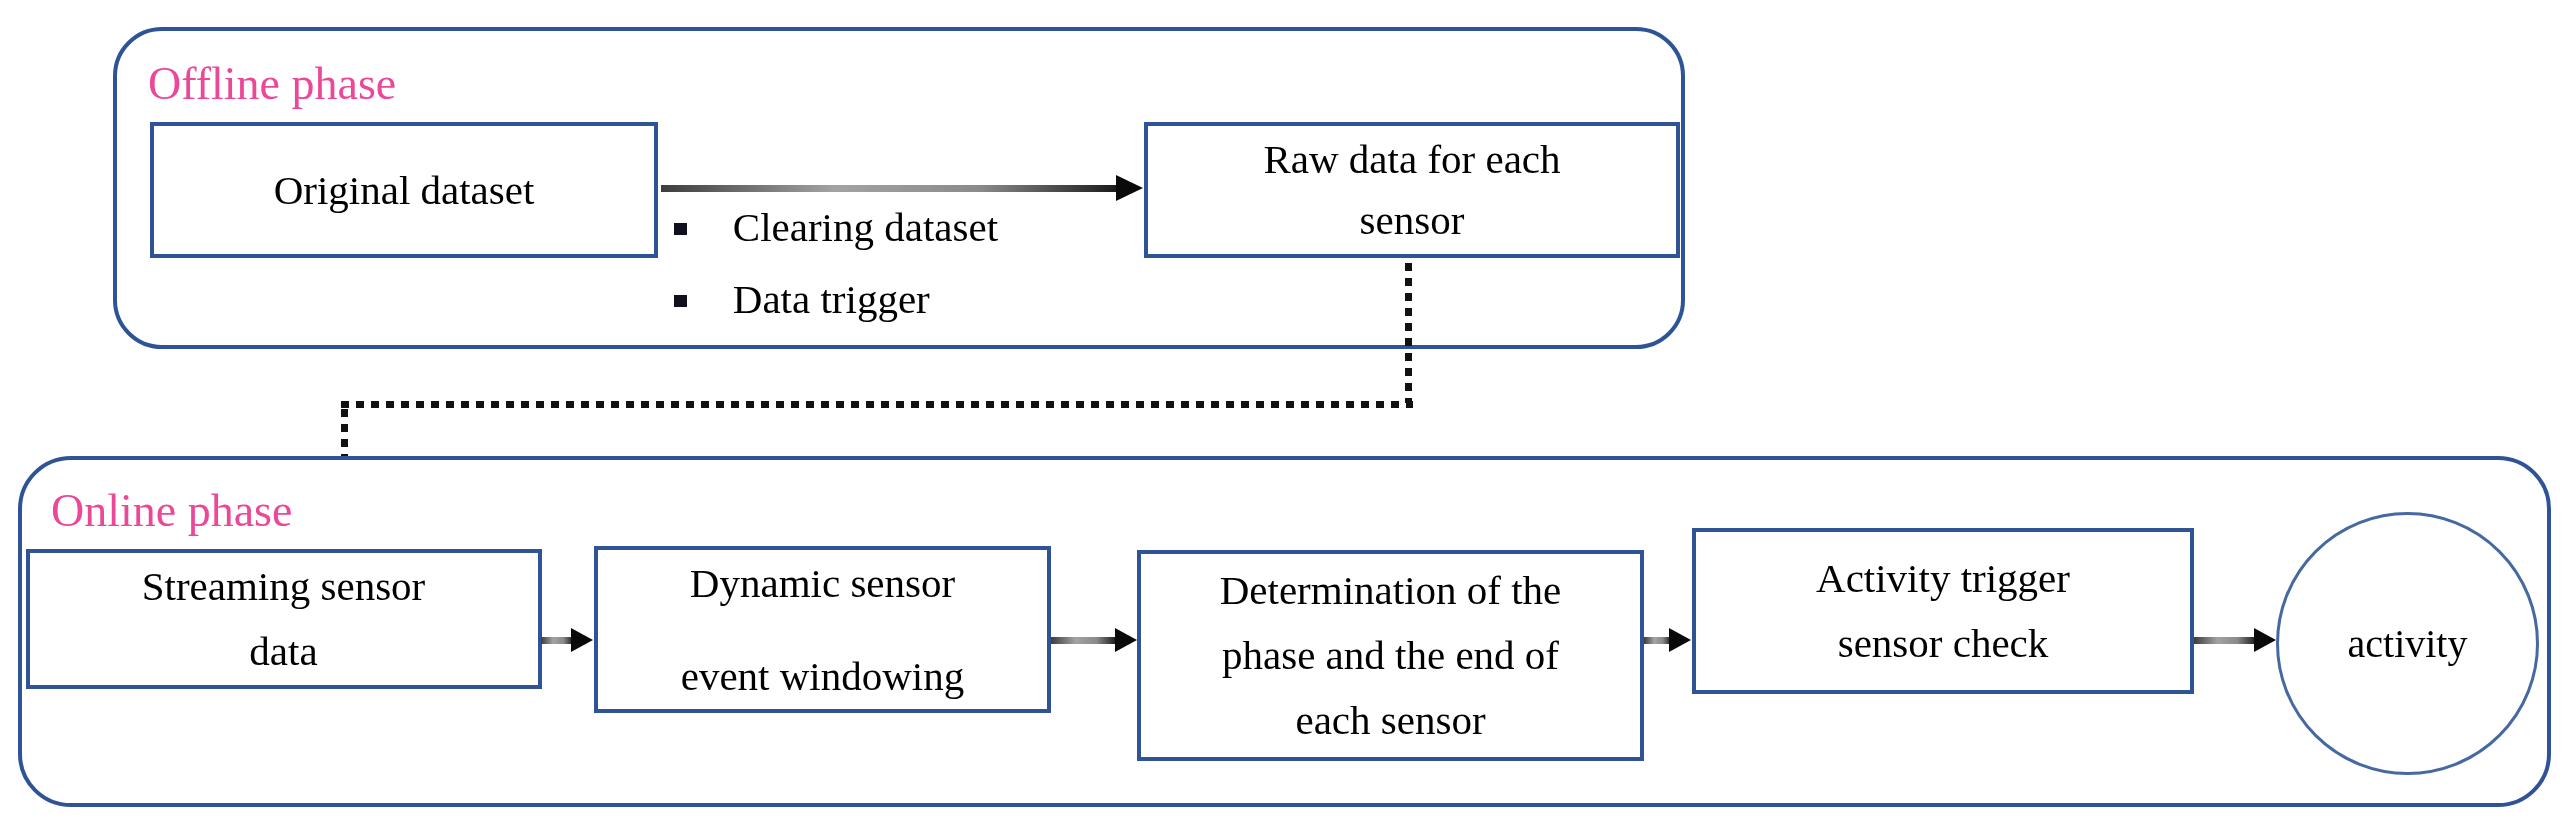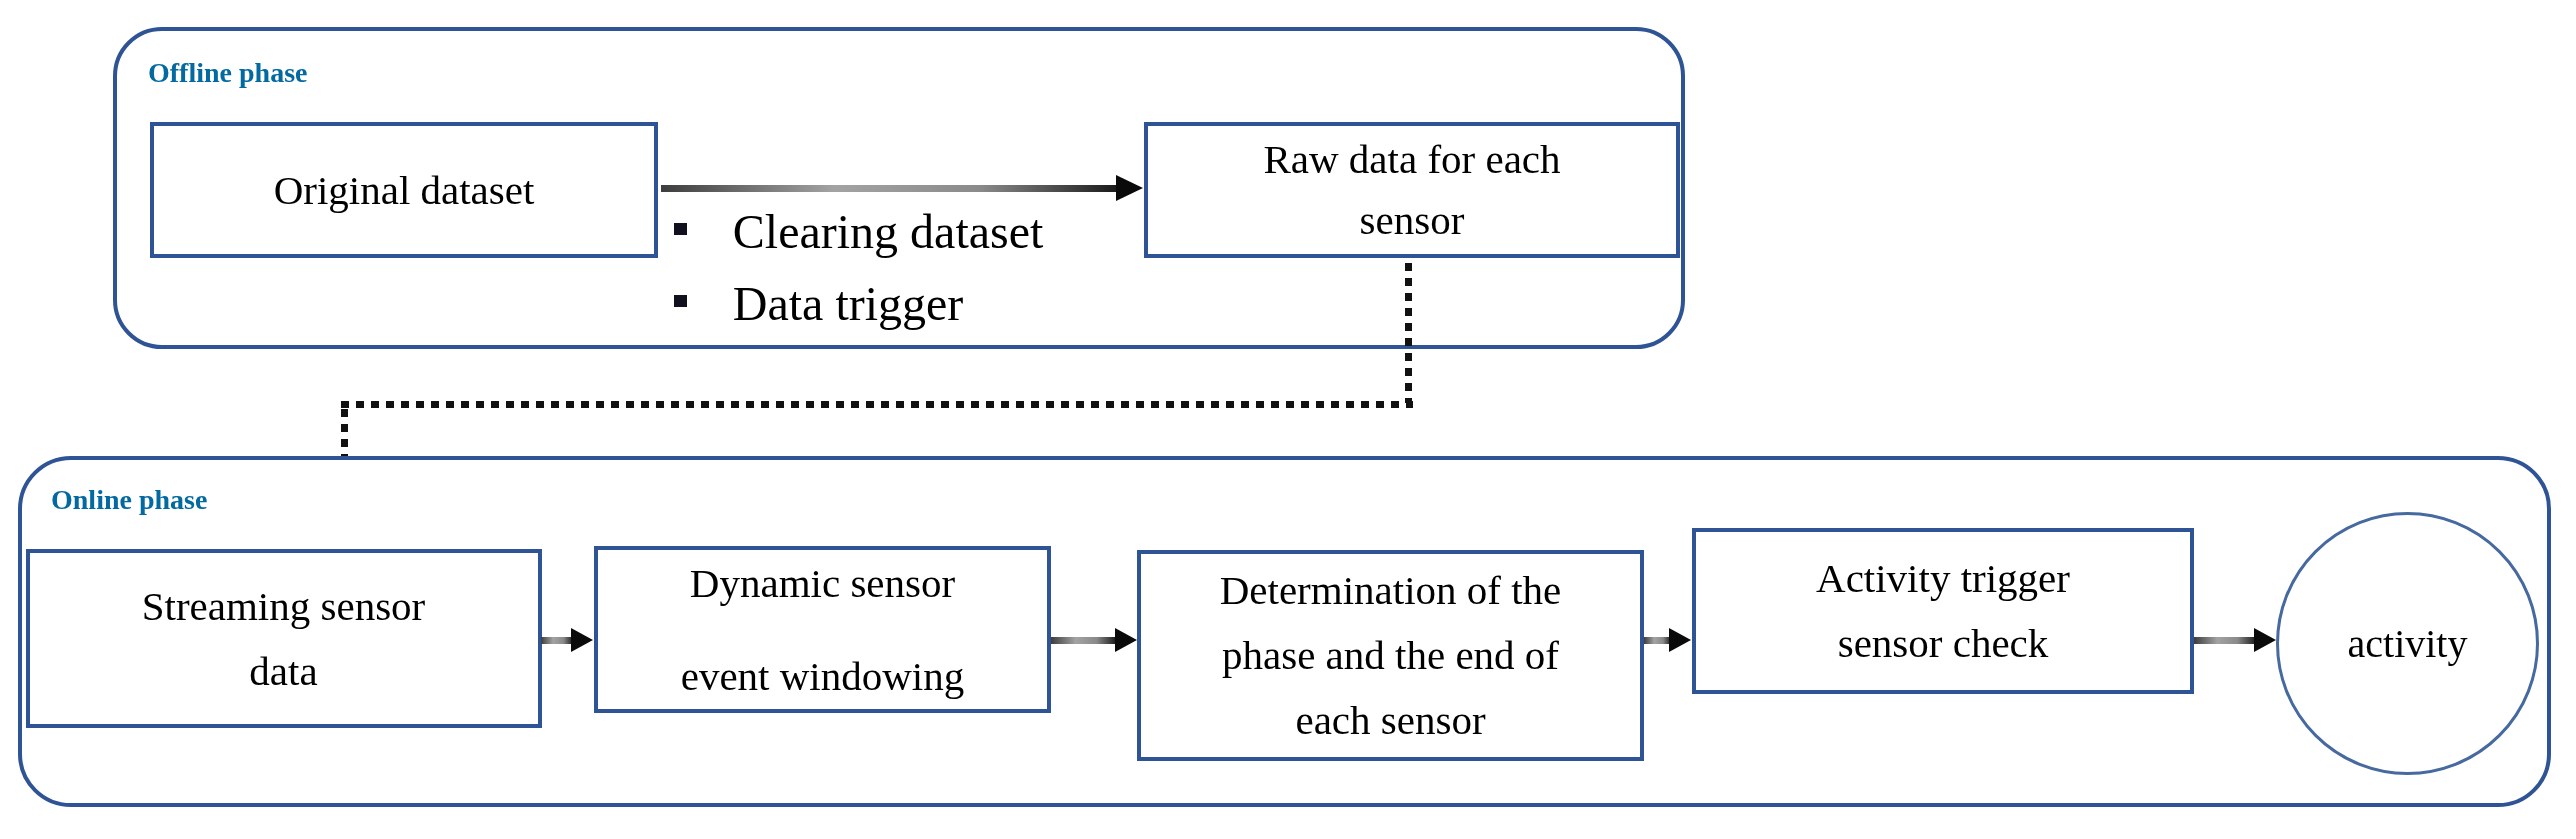--- a/index.html
+++ b/index.html
@@ -20,23 +20,23 @@
   
   .phase {
     position: absolute;
     box-sizing: border-box;
     border: 4.8px solid #2F5496;
     border-radius: 49px;
     background: #ffffff;
   }
   .phase-label {
     position: absolute;
-    font-size: 28px;
-    font-weight: bold;
-    color: #0369a1;
+    font-size: 46px;
+    font-weight: normal;
+    color: #ec4899;
     white-space: nowrap;
   }
 
   
   .node {
     position: absolute;
     box-sizing: border-box;
     border: 4px solid #2F5496;
     background: #ffffff;
     display: flex;
@@ -95,21 +95,21 @@
     align-items: flex-start;
     white-space: nowrap;
   }
   .sq {
     width: 12.8px; height: 12.8px;
     background: #10101e;
     margin-top: 21.5px;
     flex: 0 0 auto;
   }
   .bullet-text {
-    font-size: 48px;
+    font-size: 41px;
     line-height: 1.3;
     margin-left: 46px;
   }
 
   
   .circle {
     position: absolute;
     box-sizing: border-box;
     border: 3.2px solid #46699F;
     border-radius: 50%;
@@ -152,21 +152,21 @@
 
   <div class="dotv" style="left:1405px; top:263px; height:140px;"></div>
   <div class="doth" style="left:341px; top:401px; width:1072px;"></div>
   <div class="dotv" style="left:341px; top:409px; height:117px;"></div>
   <div class="head-down" style="left:330px; top:523px;"></div>
 
   <div class="phase" style="left:17.6px; top:456px; width:2533px; height:351px; border-radius:53px;"></div>
 
   <div class="phase-label" style="left:51px; top:484px;">Online phase</div>
 
-  <div class="node" style="left:25.5px; top:549px; width:516px; height:179px;">
+  <div class="node" style="left:25.5px; top:549px; width:516px; height:140px;">
     <span class="line">Streaming sensor</span>
     <span class="line">data</span>
   </div>
 
   <div class="hline" style="left:541px; top:637px; width:32px;"></div>
   <div class="head-right" style="left:571px; top:628px;"></div>
 
   <div class="node" style="left:594px; top:546px; width:457px; height:167px;gap:28px;">
     <span class="line">Dynamic sensor</span>
     <span class="line">event windowing</span>

